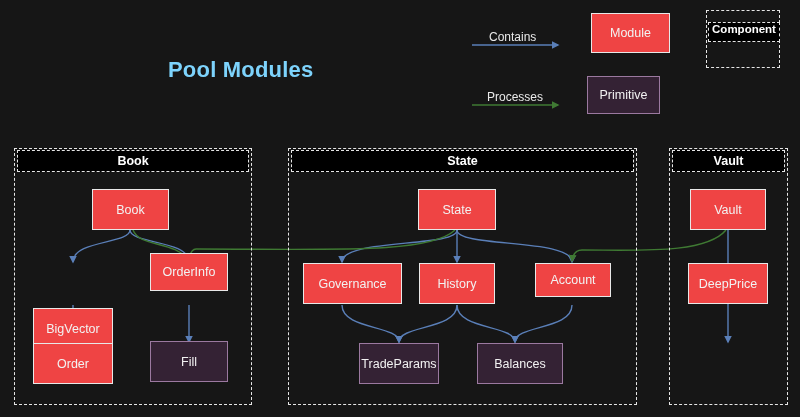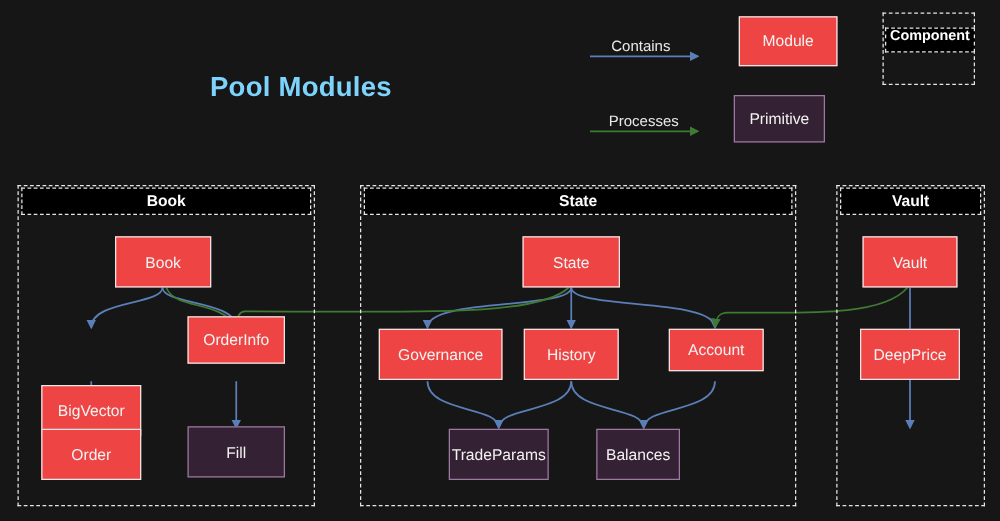--- a/index.html
+++ b/index.html
@@ -188,21 +188,21 @@
   </div>
   <div class="node module" style="left:419px; top:263px; width:76px; height:41px;">
     <span>History</span>
   </div>
   <div class="node module" style="left:535px; top:263px; width:76px; height:34px;">
     <span>Account</span>
   </div>
   <div class="node primitive" style="left:359px; top:343px; width:80px; height:41px;">
     <span>TradeParams</span>
   </div>
-  <div class="node primitive" style="left:477px; top:343px; width:67px; height:41px;">
+  <div class="node primitive" style="left:477px; top:343px; width:86px; height:41px;">
     <span>Balances</span>
   </div>
 
   <div class="group" style="left:669px; top:148px; width:119px; height:257px;"></div>
   <div class="group-header" style="left:672px; top:150px; width:113px; height:22px;">
     <span>Vault</span>
   </div>
 
   <div class="node module" style="left:690px; top:189px; width:76px; height:41px;">
     <span>Vault</span>

